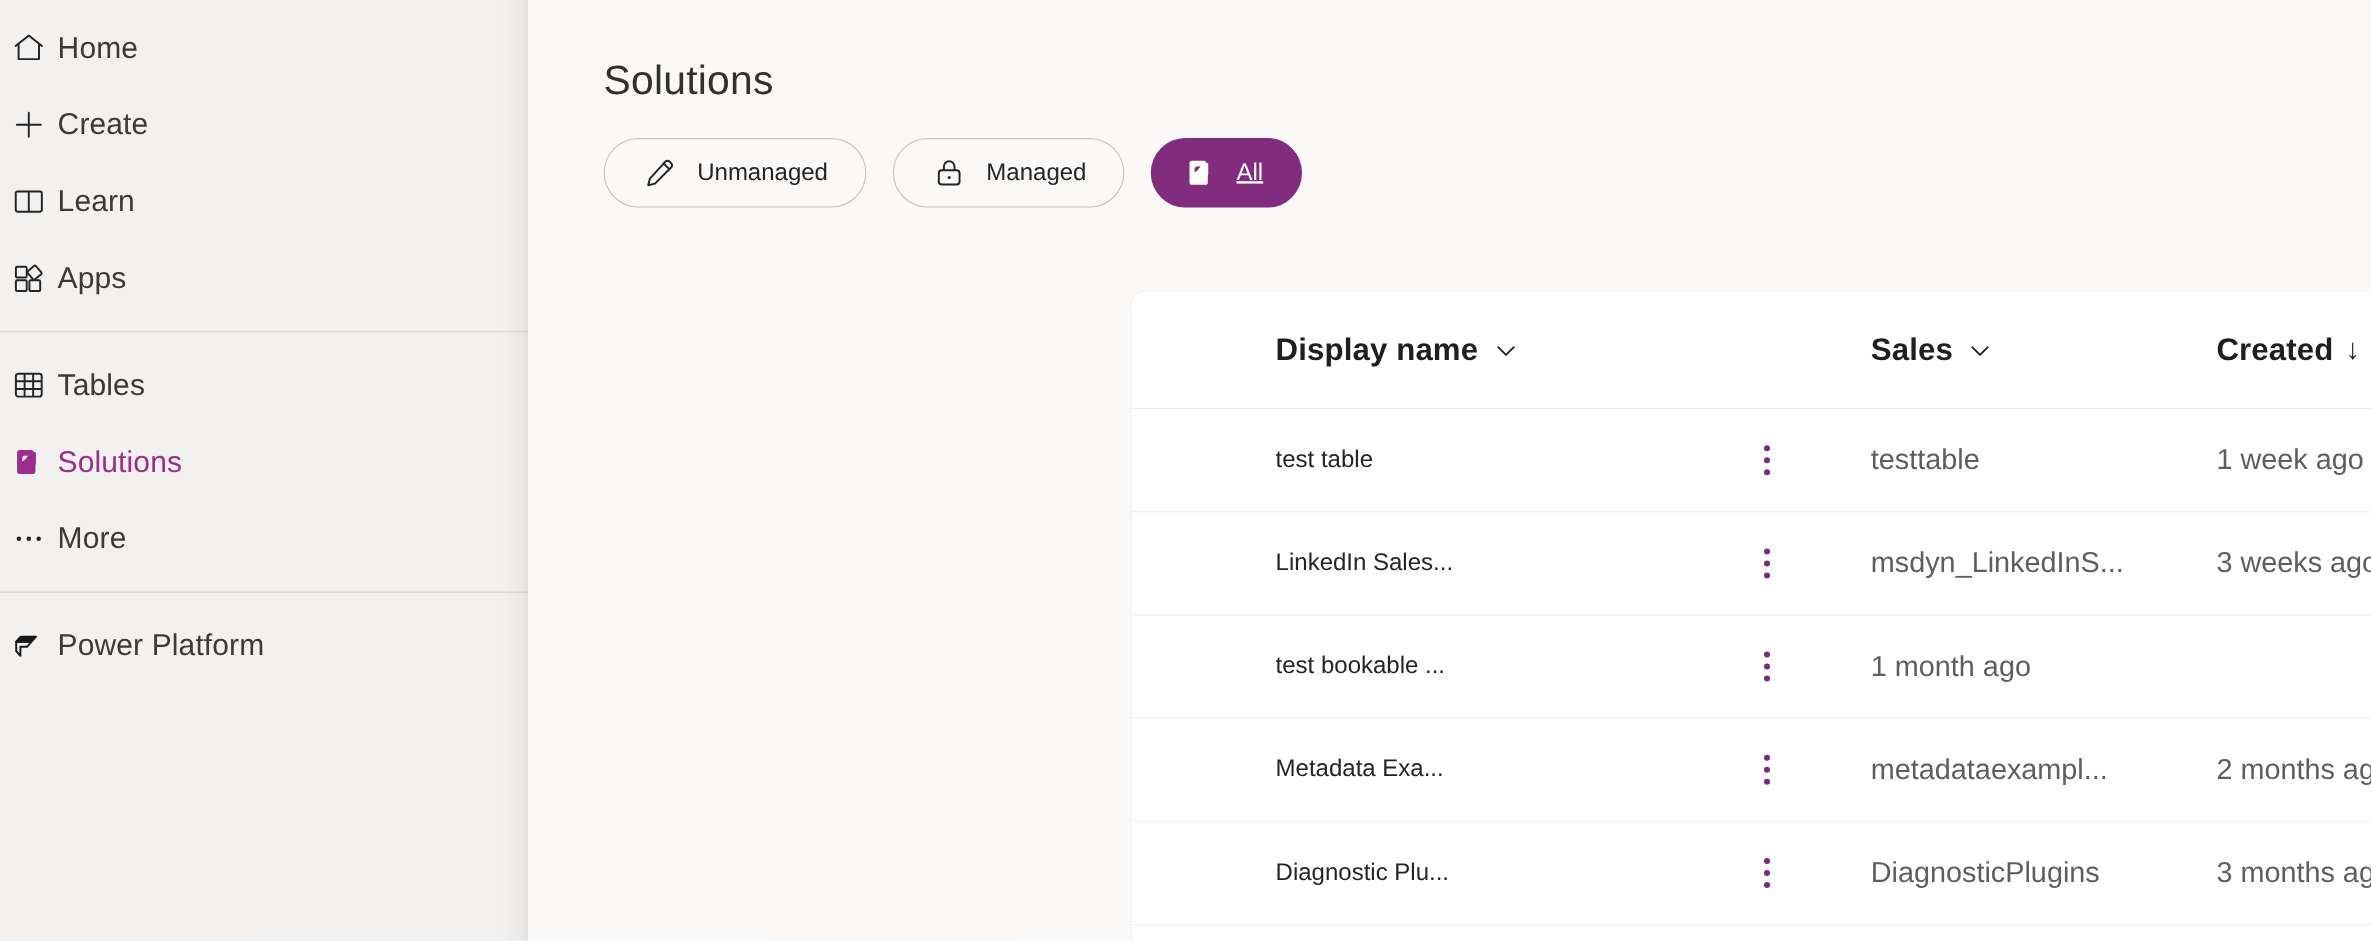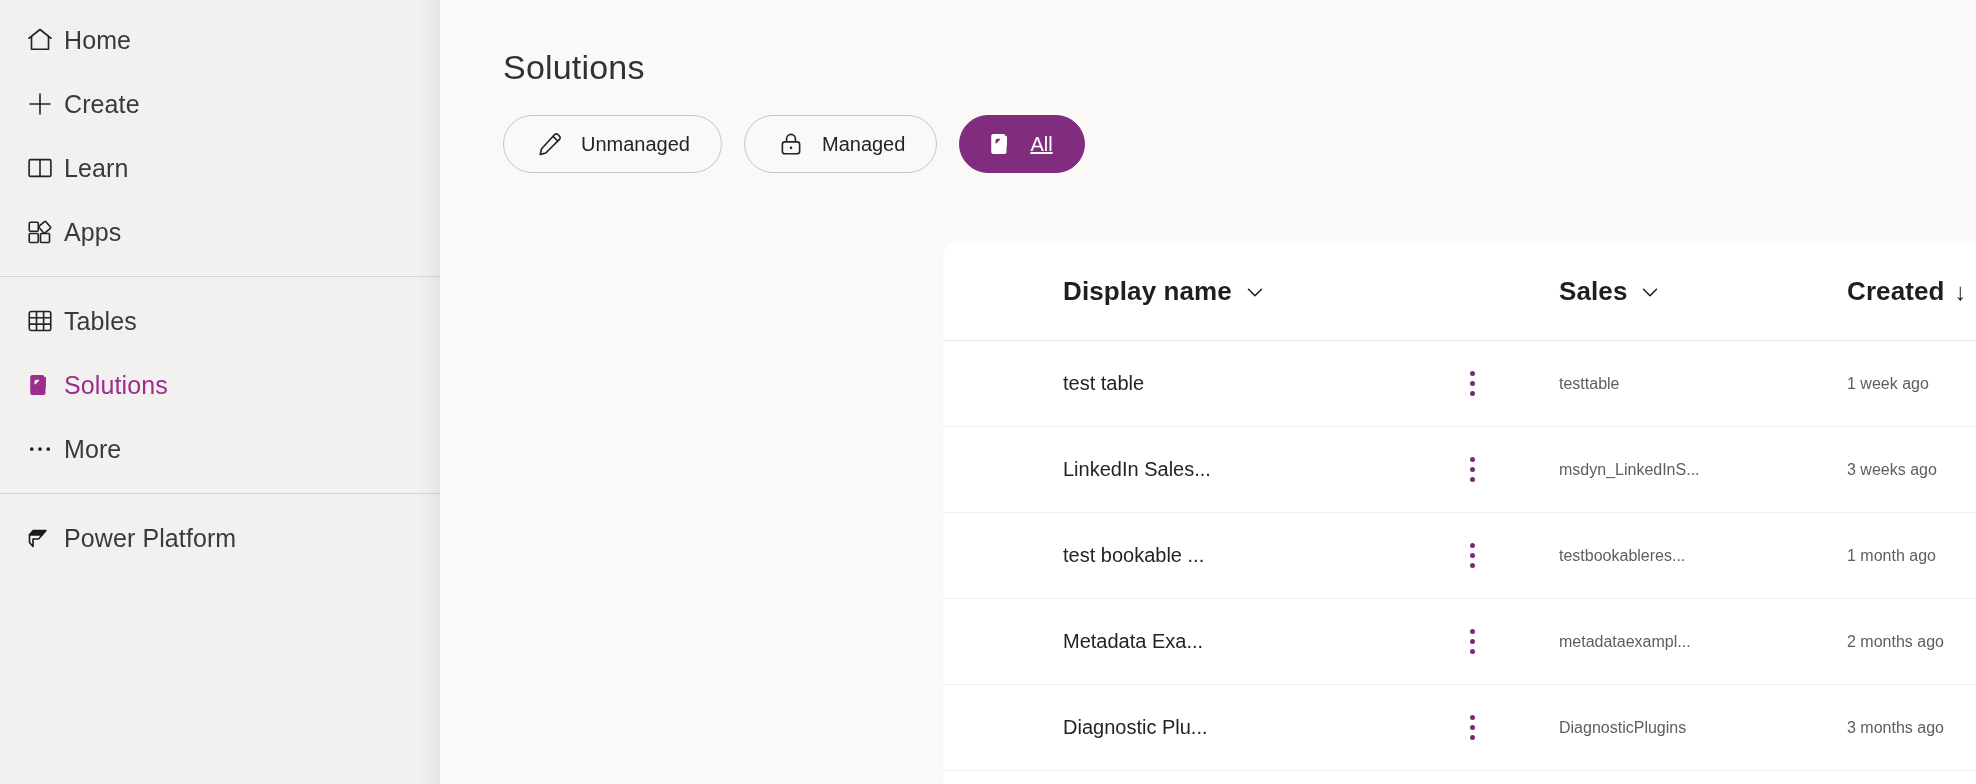--- a/index.html
+++ b/index.html
@@ -41,21 +41,20 @@
   .nav-divider {
     height: 1px;
     background: #d6d4d2;
     margin: 12px 0 12px 0;
     width: 100%;
   }
   .nav-item {
     display: flex;
     align-items: center;
     height: 64px;
-    padding-left: 16px;
     cursor: pointer;
     position: relative;
   }
   .nav-item .nav-icon {
     width: 48px;
     flex: 0 0 48px;
     display: flex;
     align-items: center;
     justify-content: center;
     color: #242424;
@@ -187,21 +186,21 @@
     gap: 5px;
     width: 26px;
   }
   .kebab i {
     display: block;
     width: 5px; height: 5px;
     border-radius: 50%;
     background: #7a2a78;
   }
   .cell-sub {
-    font-size: 16px;
+    font-size: 24px;
     color: #605e5c;
     white-space: nowrap;
     overflow: hidden;
   }
 </style>
 </head>
 <body>
 
 <div id="app">
 
@@ -407,21 +406,20 @@
 
         <div class="grid-row">
           <div class="cell-display">test bookable ...</div>
           <div class="cell-kebab">
             <span class="kebab">
                 <i></i>
                 <i></i>
                 <i></i>
               </span>
           </div>
-          <div class="cell-sub">testbookableres...</div>
           <div class="cell-sub">1 month ago</div>
 
         </div>
 
         <div class="grid-row">
           <div class="cell-display">Metadata Exa...</div>
           <div class="cell-kebab">
             <span class="kebab">
                 <i></i>
                 <i></i>

